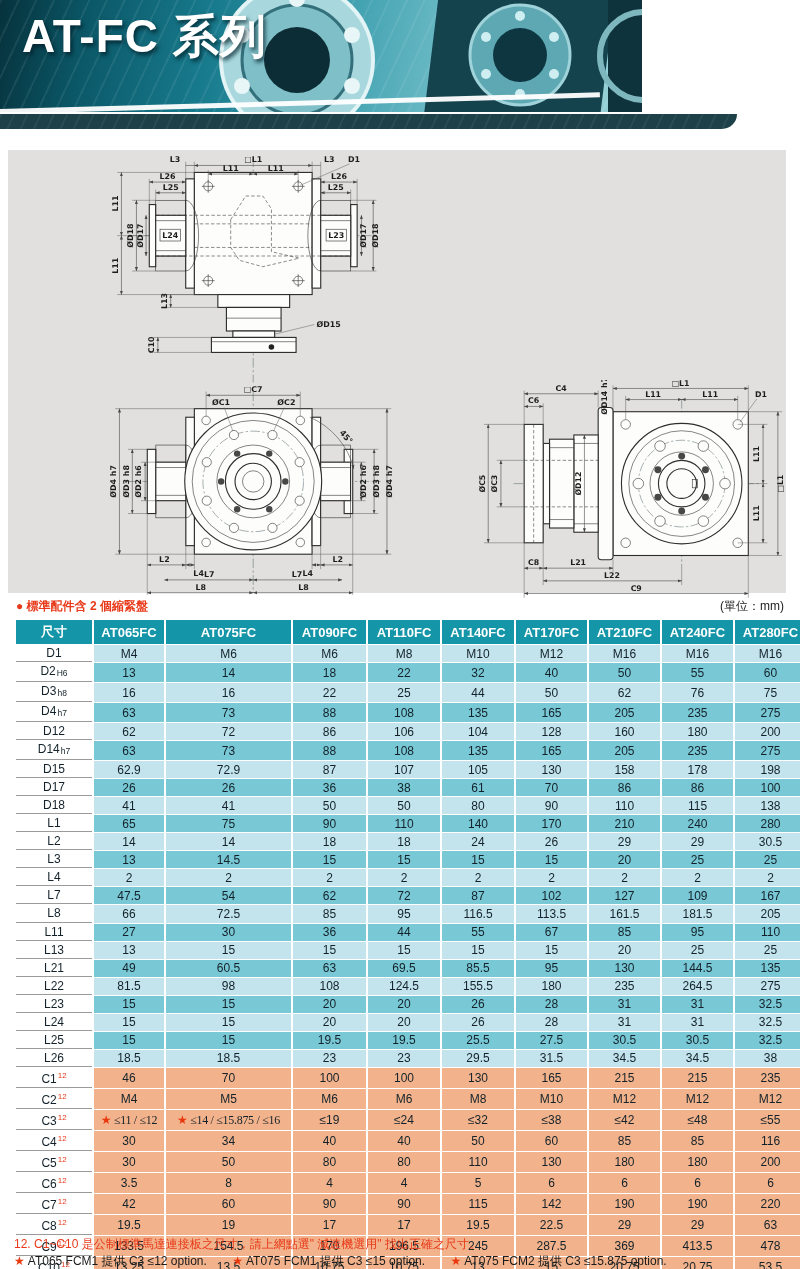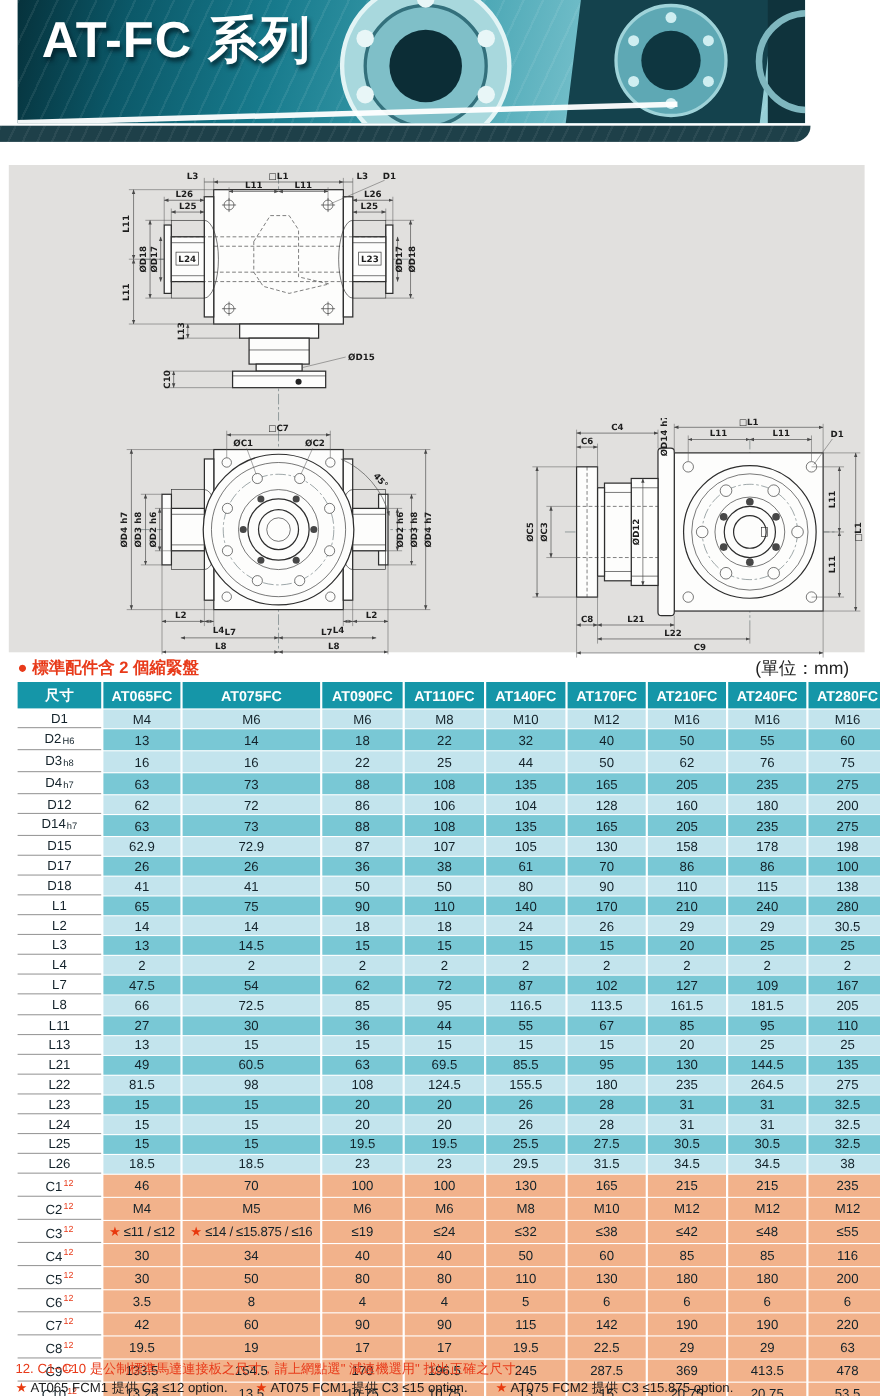--- a/index.html
+++ b/index.html
@@ -1,20 +1,20 @@
 <!DOCTYPE html>
 <html><head>
 <meta charset="utf-8">
 <style>
   html,body{margin:0;padding:0;background:#fff;}
   body{width:800px;height:1269px;position:relative;overflow:hidden;
        font-family:"Liberation Sans","DejaVu Sans",sans-serif;-webkit-font-smoothing:antialiased;}
 
   
-  .header{position:absolute;left:16px;top:0;width:716px;height:112px;overflow:hidden;
+  .header{position:absolute;left:0;top:0;width:642px;height:112px;overflow:hidden;
     background:
       repeating-linear-gradient(115deg, rgba(255,255,255,.07) 0 2px, rgba(255,255,255,0) 2px 16px),
       linear-gradient(100deg,#06323c 0%,#0b5868 14%,#177a8c 32%,#3d9fae 52%,#74bfca 72%,#9dd3d9 100%);}
   .hdr-slash{position:absolute;left:-20px;top:101px;width:620px;height:5px;background:#fff;
     transform:rotate(-1.6deg);opacity:.95;}
   .hdr-title{position:absolute;left:22px;top:6px;color:#fff;font-size:46px;font-weight:bold;
     letter-spacing:1px;text-shadow:2px 3px 4px rgba(0,30,40,.8);}
   .hdr-sub{position:absolute;left:24px;top:62px;color:#fff;font-size:24px;font-weight:bold;
     text-shadow:1px 2px 3px rgba(0,30,40,.8);}
   .hdr-band{position:absolute;left:0;top:114px;width:737px;height:15px;background:#1e4049;
@@ -27,36 +27,36 @@
   svg .ln {stroke:#2e2e2e;stroke-width:1.05;fill:none}
   svg .fw {fill:#fdfdfc}
   svg .ln2{stroke:#2e2e2e;stroke-width:.55;fill:none}
   svg .dsh{stroke:#3a3a3a;stroke-width:.55;fill:none;stroke-dasharray:3.2 2}
   svg .cl {stroke:#5a6a6d;stroke-width:.5;fill:none;stroke-dasharray:9 2.2 2.2 2.2}
   svg .dim{stroke:#474747;stroke-width:.55;fill:none}
   svg .ext{stroke:#5a5a5a;stroke-width:.45;fill:none}
   svg text{font-family:"DejaVu Sans",sans-serif;font-size:7.4px;fill:#1d1d1d;font-weight:600}
 
   
-  .note-red{position:absolute;left:16px;top:598px;font-size:15px;color:#e83a1a;font-weight:bold;}
-  .unit{position:absolute;right:28px;top:598px;font-size:16px;color:#222;}
+  .note-red{position:absolute;left:16px;top:598px;font-size:12px;color:#e83a1a;font-weight:bold;}
+  .unit{position:absolute;right:16px;top:598px;font-size:12px;color:#222;}
 
   
   table.dims{position:absolute;left:14px;top:619px;width:772px;border-collapse:separate;
     border-spacing:2px 1px;table-layout:fixed;}
   table.dims th{background:#1596a8;color:#fff;font-size:13px;font-weight:bold;height:24px;
     padding:0;text-align:center;}
   table.dims td{height:16.05px;line-height:16px;font-size:12px;color:#13222a;text-align:center;
     padding:0;white-space:nowrap;overflow:hidden;}
   td.rowlab{background:#fff;color:#2b2b2b;text-align:left;padding-left:5px;font-size:12.5px;
     border-bottom:1px solid #9b9b9b;height:15px;}
   td.light{background:#c3e4ed;}
   td.dark{background:#79c8d5;}
   td.orange{background:#f2b28b;}
-  td.small{font-size:10.8px;letter-spacing:-.3px;}
+  td.small{font-size:10.8px;letter-spacing:-.3px;font-family:Liberation Serif, serif;}
   .sub{font-size:8.5px;vertical-align:-1px;margin-left:1px;}
   .sup12{font-size:8px;vertical-align:super;color:#e83a1a;margin-left:1px;}
   .star{color:#e8380d;}
 
   
   .fn1{position:absolute;left:14px;top:1236px;font-size:12px;color:#e83a1a;}
   .fn2{position:absolute;left:14px;top:1253px;font-size:12px;color:#1b1b1b;}
   .fn2 .opt{margin-right:22px;margin-top:37px;}
   .fn2 .star{margin-right:3px;}
 </style>

